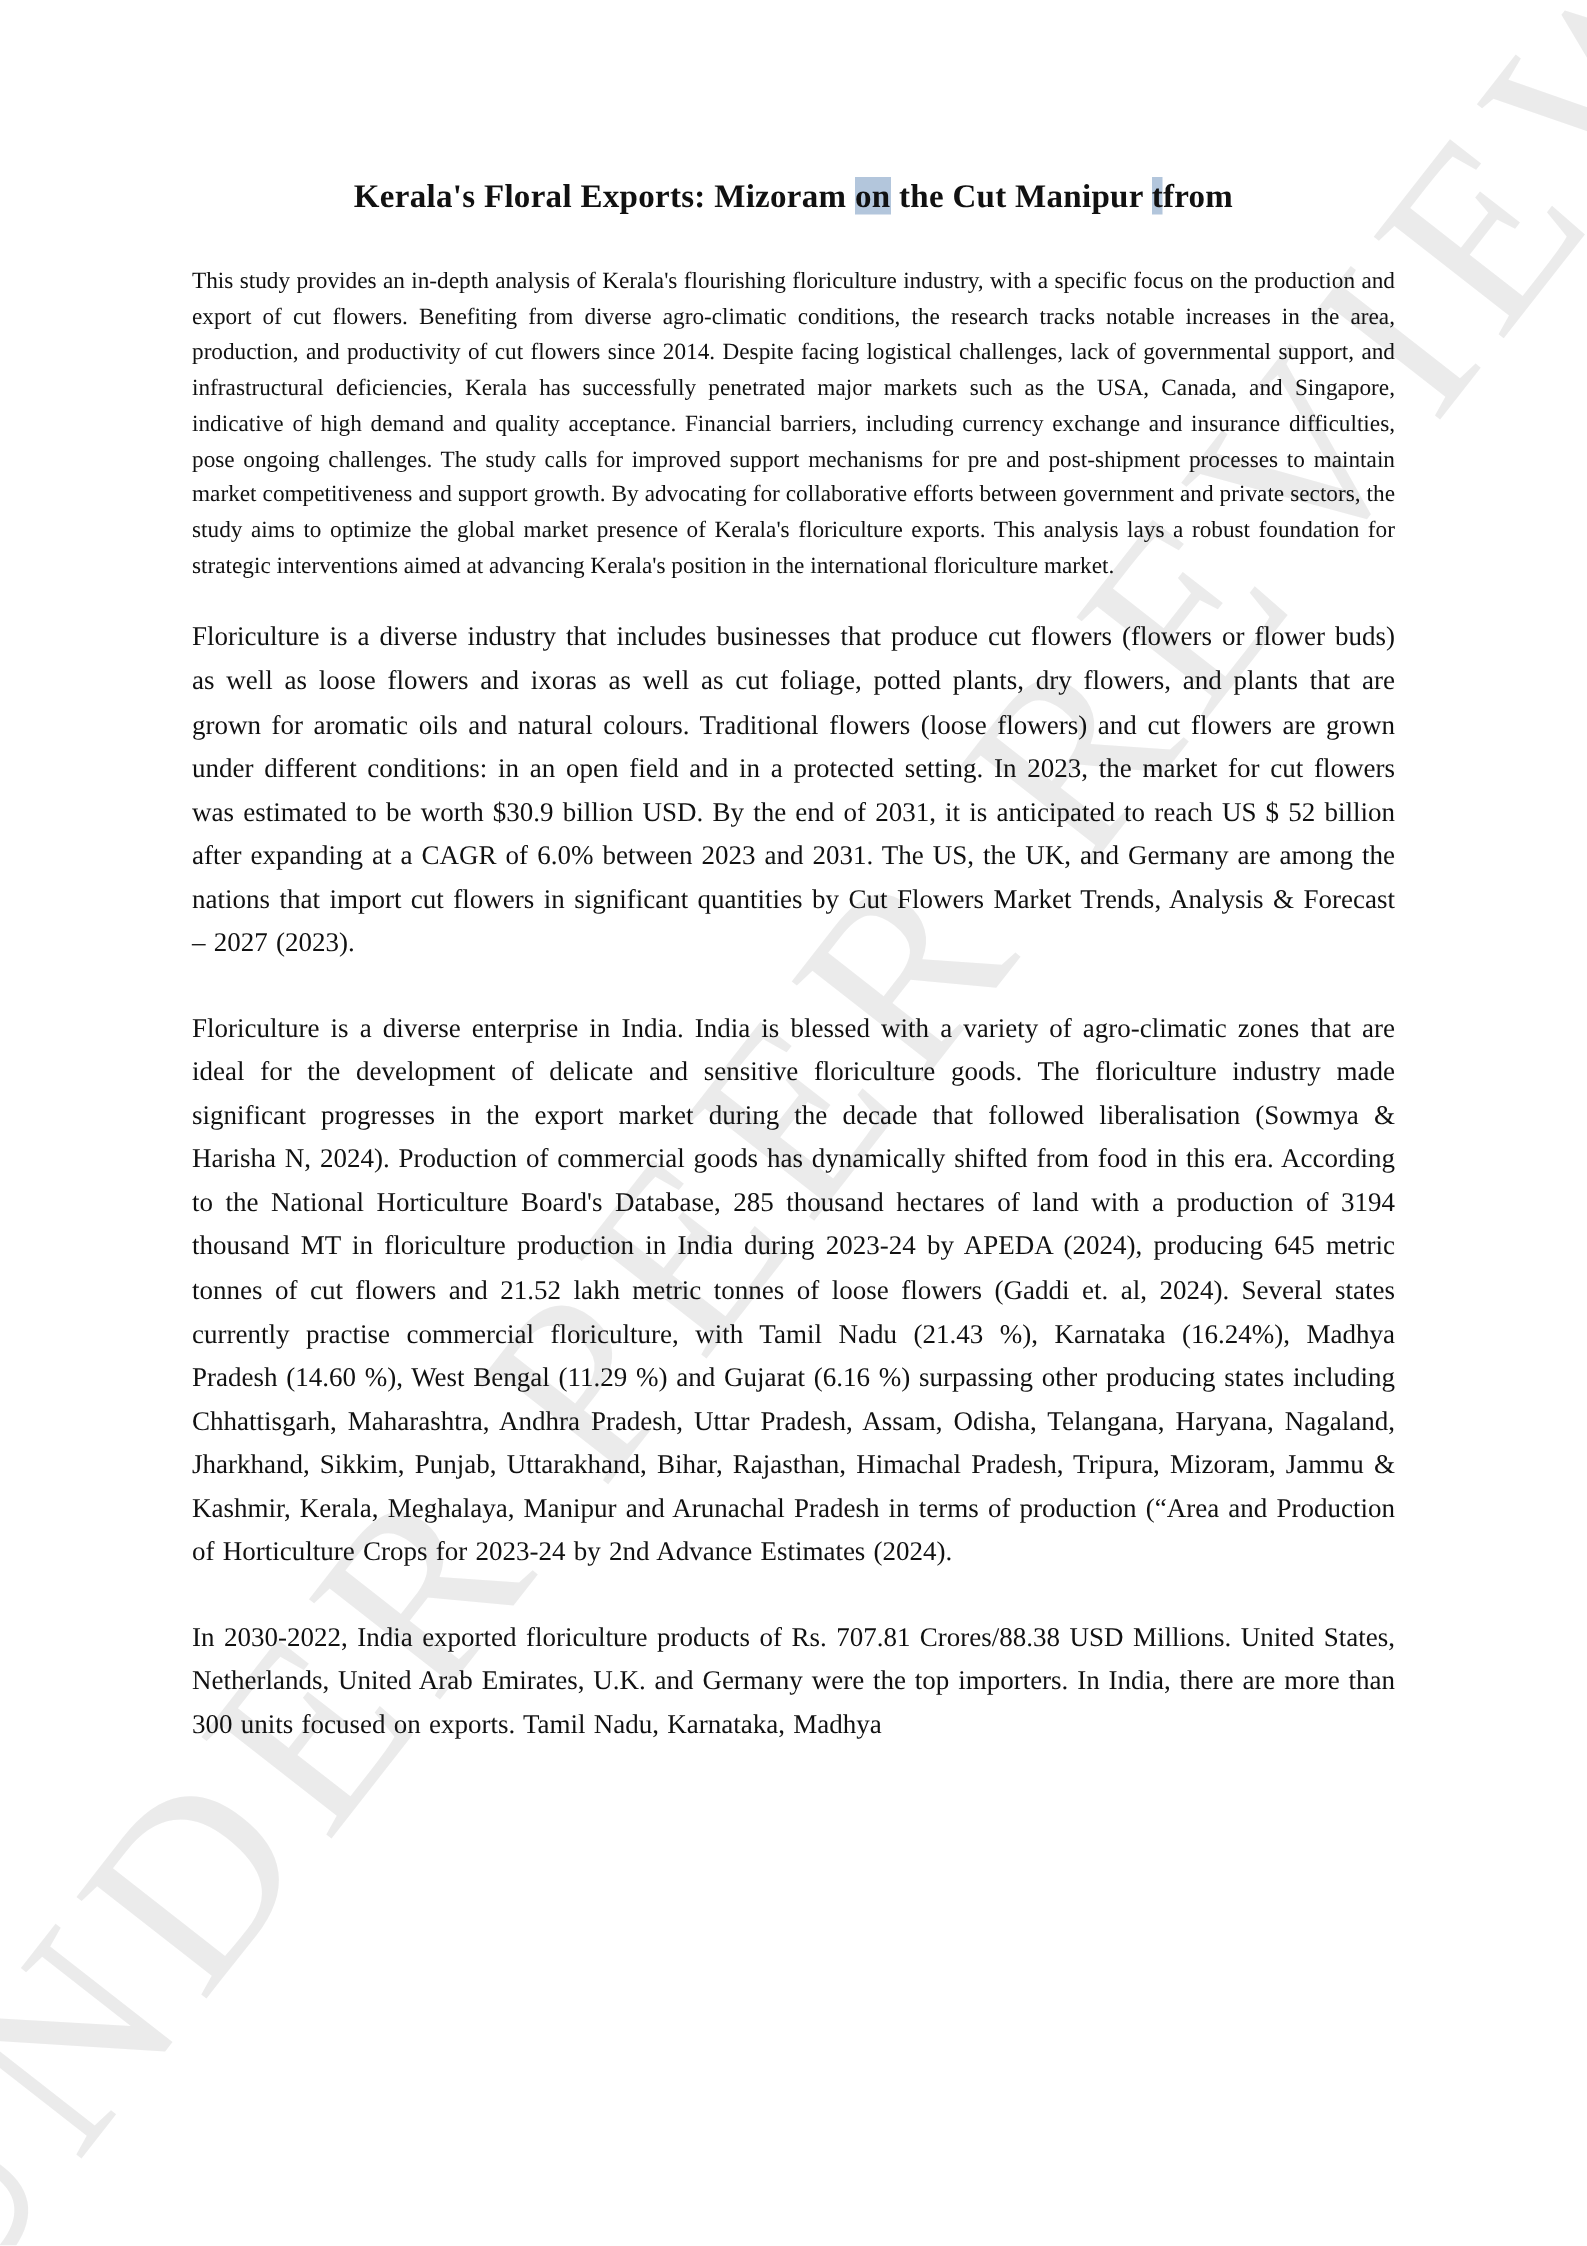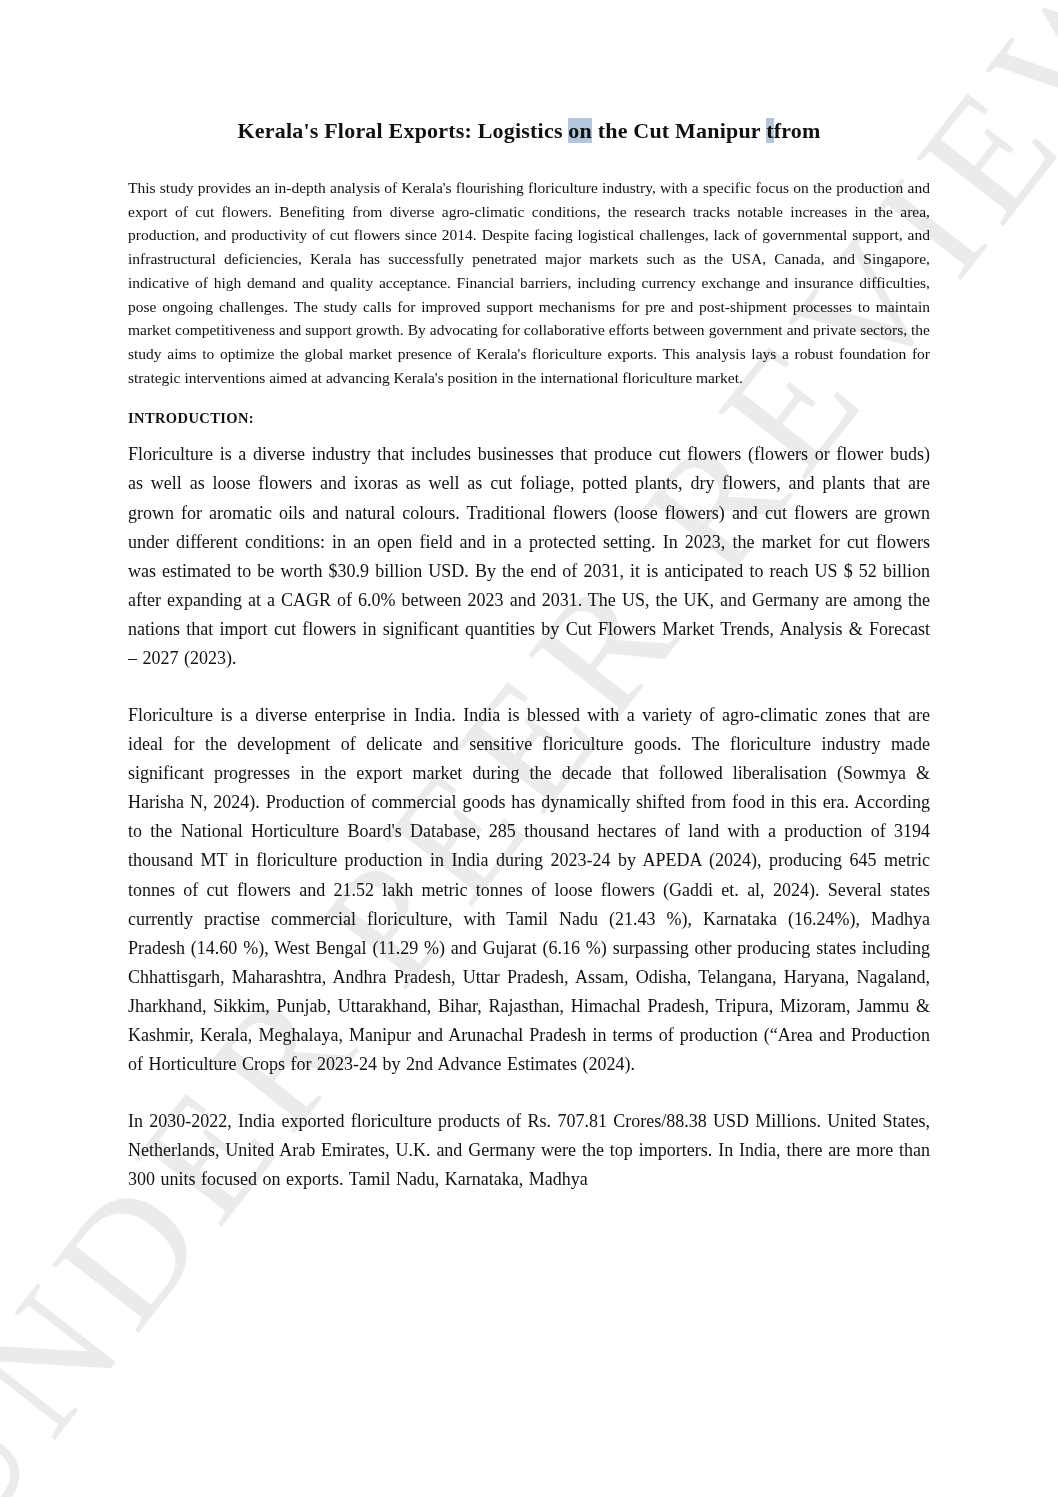--- a/index.html
+++ b/index.html
@@ -72,28 +72,27 @@
 </style>
 </head>
 <body>
 
 <div class="page">
 
   <div class="watermark">UNDER PEER REVIEW</div>
 
   <div class="content">
 
-    <h1 class="title"><span>Kerala's Floral Exports: Logistics </span><span class="hl">on</span><span> the Cut Manipur </span><span class="hl">t</span><span>from</span></h1>
+    <h1 class="title"><span>Kerala's Floral Exports: Mizoram </span><span class="hl">on</span><span> the Cut Manipur </span><span class="hl">t</span><span>from</span></h1>
 
 
     <p class="small-body">This study provides an in-depth analysis of Kerala's flourishing floriculture industry, with a specific focus on the production and export of cut flowers. Benefiting from diverse agro-climatic conditions, the research tracks notable increases in the area, production, and productivity of cut flowers since 2014. Despite facing logistical challenges, lack of governmental support, and infrastructural deficiencies, Kerala has successfully penetrated major markets such as the USA, Canada, and Singapore, indicative of high demand and quality acceptance. Financial barriers, including currency exchange and insurance difficulties, pose ongoing challenges. The study calls for improved support mechanisms for pre and post-shipment processes to maintain market competitiveness and support growth. By advocating for collaborative efforts between government and private sectors, the study aims to optimize the global market presence of Kerala's floriculture exports. This analysis lays a robust foundation for strategic interventions aimed at advancing Kerala's position in the international floriculture market.</p>
 
 
 
-    <h2 class="section-heading">INTRODUCTION:</h2>
 
     <p class="intro-body">Floriculture is a diverse industry that includes businesses that produce cut flowers (flowers or flower buds) as well as loose flowers and ixoras as well as cut foliage, potted plants, dry flowers, and plants that are grown for aromatic oils and natural colours. Traditional flowers (loose flowers) and cut flowers are grown under different conditions: in an open field and in a protected setting. In 2023, the market for cut flowers was estimated to be worth $30.9 billion USD. By the end of 2031, it is anticipated to reach US $ 52 billion after expanding at a CAGR of 6.0% between 2023 and 2031. The US, the UK, and Germany are among the nations that import cut flowers in significant quantities by Cut Flowers Market Trends, Analysis &amp; Forecast – 2027 (2023).</p>
 
     <p class="intro-body">Floriculture is a diverse enterprise in India. India is blessed with a variety of agro-climatic zones that are ideal for the development of delicate and sensitive floriculture goods. The floriculture industry made significant progresses in the export market during the decade that followed liberalisation (Sowmya &amp; Harisha N, 2024). Production of commercial goods has dynamically shifted from food in this era. According to the National Horticulture Board's Database, 285 thousand hectares of land with a production of 3194 thousand MT in floriculture production in India during 2023-24 by APEDA (2024), producing 645 metric tonnes of cut flowers and 21.52 lakh metric tonnes of loose flowers (Gaddi et. al, 2024). Several states currently practise commercial floriculture, with Tamil Nadu (21.43 %), Karnataka (16.24%), Madhya Pradesh (14.60 %), West Bengal (11.29 %) and Gujarat (6.16 %) surpassing other producing states including Chhattisgarh, Maharashtra, Andhra Pradesh, Uttar Pradesh, Assam, Odisha, Telangana, Haryana, Nagaland, Jharkhand, Sikkim, Punjab, Uttarakhand, Bihar, Rajasthan, Himachal Pradesh, Tripura, Mizoram, Jammu &amp; Kashmir, Kerala, Meghalaya, Manipur and Arunachal Pradesh in terms of production (“Area and Production of Horticulture Crops for 2023-24 by 2nd Advance Estimates (2024).</p>
 
     <p class="intro-body">In 2030-2022, India exported floriculture products of Rs. 707.81 Crores/88.38 USD Millions. United States, Netherlands, United Arab Emirates, U.K. and Germany were the top importers. In India, there are more than 300 units focused on exports. Tamil Nadu, Karnataka, Madhya</p>
 
   </div>
 </div>
 

